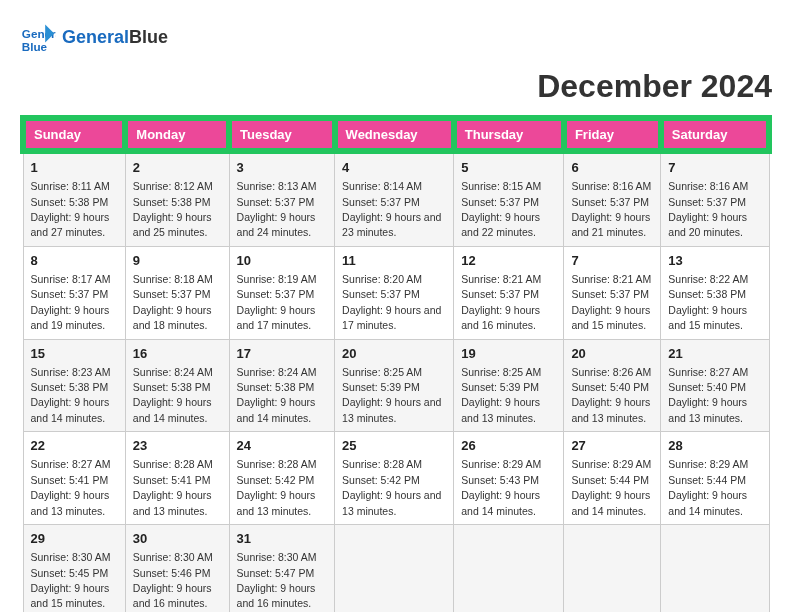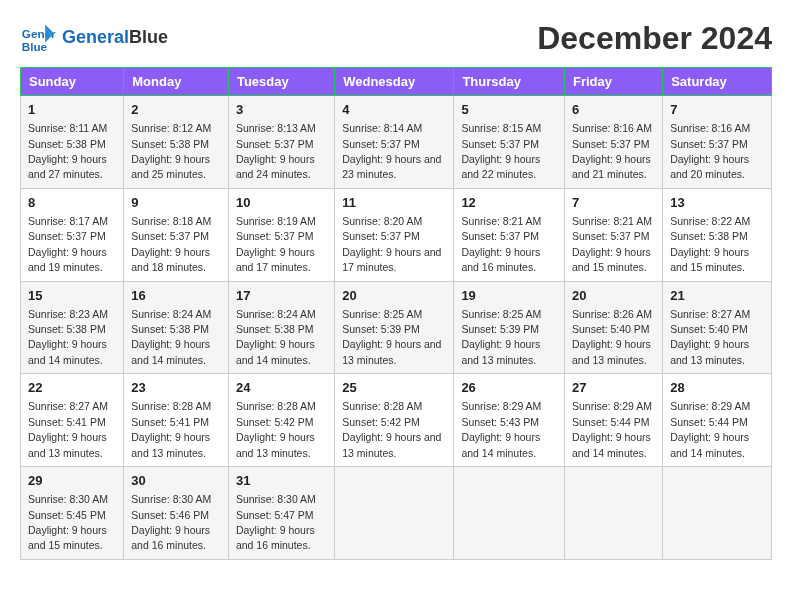--- a/index.html
+++ b/index.html
@@ -30,43 +30,44 @@
     }
     .logo-text span {
       color: #1a6bbf;
     }
     .logo-icon {
       width: 36px;
       height: 36px;
     }
     .title-block {
       text-align: right;
+      margin-top: 48px;
     }
     .main-title {
       font-size: 32px;
       font-weight: bold;
       color: #333;
     }
     .subtitle {
       font-size: 14px;
       color: #555;
     }
     table {
       width: 100%;
       border-collapse: collapse;
       font-size: 11px;
     }
     thead tr th {
-      background-color: #8b5cf6;
+      background-color: #ec4899;
       color: white;
       text-align: left;
       padding: 6px 8px;
       font-size: 13px;
       font-weight: bold;
-      border: 1px solid #22c55e;
+      border: 6px solid #22c55e;
     }
     tbody tr td {
       border: 1px solid #ccc;
       padding: 5px 7px;
       vertical-align: top;
       color: #222;
       line-height: 1.4;
     }
     tbody tr:nth-child(odd) td {
       background-color: #f5f5f5;

